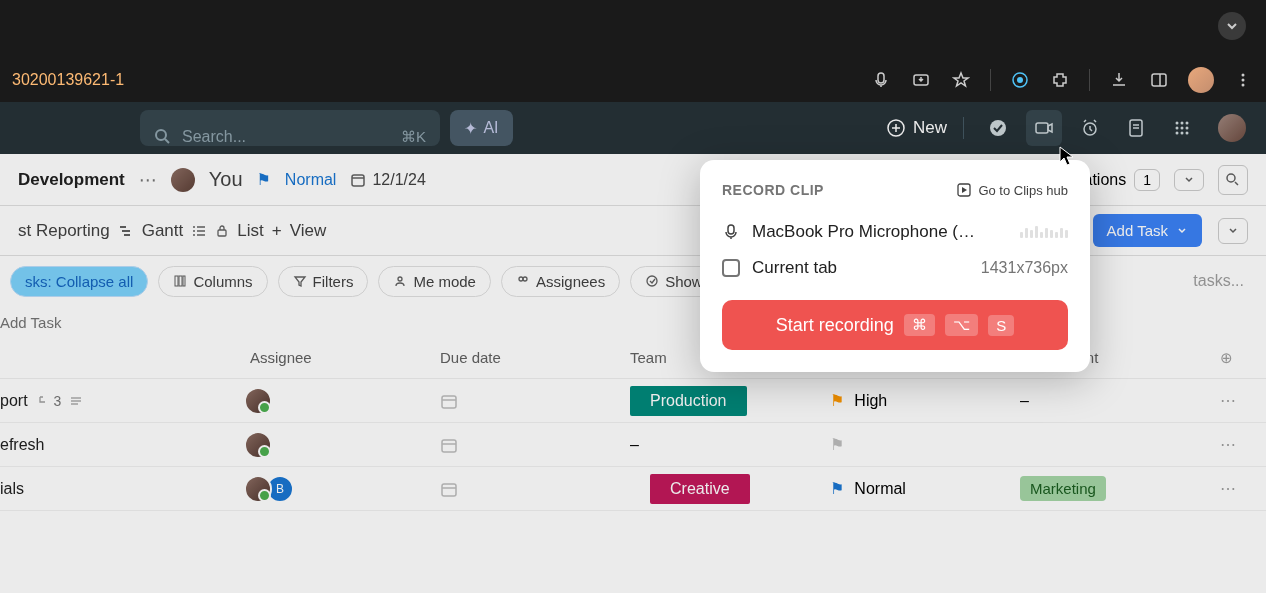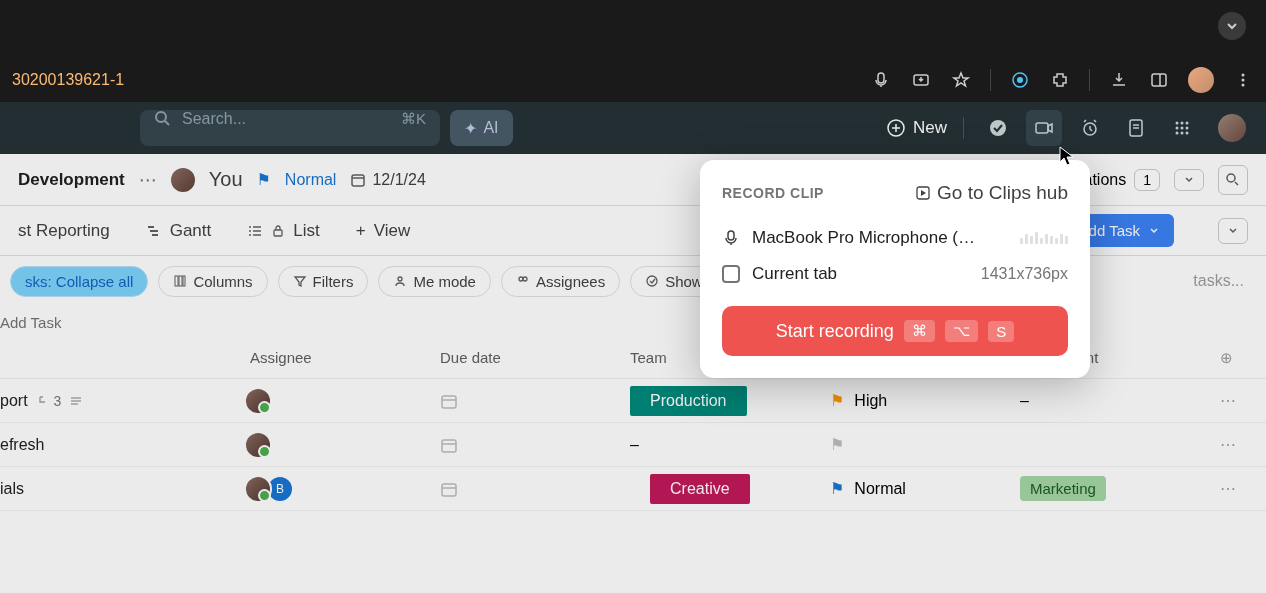--- a/index.html
+++ b/index.html
@@ -8,21 +8,21 @@
 .browser-chrome { position: absolute; top: 0; left: 0; right: 0; height: 102px; background: #1a1a1a; }
 .tab-dropdown { position: absolute; top: 12px; right: 20px; width: 28px; height: 28px; background: #3a3a3a; border-radius: 14px; display: flex; align-items: center; justify-content: center; color: #ccc; }
 .url-bar { position: absolute; top: 60px; left: 0; right: 0; height: 40px; display: flex; align-items: center; padding: 0 12px; }
 .url-text { color: #fdba74; font-size: 16px; flex: 1; }
 .browser-icons { display: flex; gap: 18px; align-items: center; }
 .browser-icon { width: 22px; height: 22px; display: flex; align-items: center; justify-content: center; color: #ccc; }
 .browser-avatar { width: 26px; height: 26px; border-radius: 50%; background: linear-gradient(135deg, #e8a87c, #c38d6e); }
 
 .app { position: absolute; top: 102px; left: 0; right: 0; bottom: 0; background: #fff; }
 .top-bar { height: 52px; background: #263238; display: flex; align-items: center; padding: 0 20px; gap: 10px; }
-.search-box { background: #37474f; border-radius: 8px; height: 36px; display: flex; align-items: flex-start; padding: 0 14px; gap: 10px; color: #90a4ae; width: 300px; margin-left: 120px; }
+.search-box { background: #37474f; border-radius: 8px; height: 36px; display: flex; align-items: flex-end; padding: 0 14px; gap: 10px; color: #90a4ae; width: 300px; margin-left: 120px; }
 .search-text { flex: 1; font-size: 16px; }
 .kbd-hint { color: #90a4ae; font-size: 15px; }
 .ai-button { background: #4a5d6b; border-radius: 8px; height: 36px; display: flex; align-items: center; padding: 0 14px; gap: 6px; color: #c5cae9; font-size: 16px; }
 .spacer { flex: 1; }
 .new-button { display: flex; align-items: center; gap: 8px; color: #fff; font-size: 17px; }
 .top-icon { width: 36px; height: 36px; display: flex; align-items: center; justify-content: center; color: #cfd8dc; }
 .top-icon.active { background: #37474f; border-radius: 6px; }
 .top-avatar { width: 28px; height: 28px; border-radius: 50%; background: linear-gradient(135deg, #a1887f, #6d4c41); margin-left: 8px; }
 
 .header-row { height: 52px; display: flex; align-items: center; padding: 0 18px; gap: 14px; border-bottom: 1px solid #e0e0e0; }
@@ -31,21 +31,21 @@
 .avatar-small { width: 24px; height: 24px; border-radius: 50%; background: linear-gradient(135deg, #8d6e63, #5d4037); }
 .you-label { font-size: 20px; color: #424242; }
 .flag-blue { color: #1976d2; }
 .normal-label { color: #1976d2; font-size: 16px; }
 .date-label { font-size: 16px; color: #424242; display: flex; align-items: center; gap: 6px; }
 .automations { display: flex; align-items: center; gap: 8px; }
 .count-badge { border: 1px solid #ccc; border-radius: 6px; padding: 2px 8px; font-size: 14px; }
 .chevron-icon { border: 1px solid #ccc; border-radius: 6px; padding: 4px 8px; }
 .search-icon-btn { border: 1px solid #ccc; border-radius: 6px; padding: 6px; }
 
-.view-tabs { height: 50px; display: flex; align-items: center; padding: 0 18px; gap: 36px; border-bottom: 1px solid #e0e0e0; }
+.view-tabs { height: 50px; display: flex; align-items: center; padding: 0 18px; gap: 8px; border-bottom: 1px solid #e0e0e0; }
 .view-tab { display: flex; align-items: center; gap: 8px; color: #424242; font-size: 17px; }
 .add-task-btn { background: #3b82f6; color: #fff; border-radius: 6px; padding: 8px 14px; font-size: 15px; display: flex; align-items: center; gap: 8px; }
 .chevron-small { border: 1px solid #ccc; border-radius: 6px; padding: 6px 8px; margin-left: 8px; }
 
 .filter-row { height: 50px; display: flex; align-items: center; padding: 0 10px; gap: 10px; }
 .chip { border: 1px solid #e0e0e0; border-radius: 16px; padding: 6px 14px; font-size: 15px; color: #424242; display: flex; align-items: center; gap: 6px; }
 .chip.active { background: #7dd3fc; color: #1565c0; border-color: #bbdefb; }
 .filter-search { margin-left: auto; color: #9e9e9e; padding: 6px 12px; font-size: 16px; }
 
 .add-task-row { padding: 8px 0 6px 0; color: #757575; font-size: 15px; }
@@ -68,21 +68,21 @@
 .priority-cell { display: flex; align-items: center; gap: 10px; }
 .flag-orange { color: #ff9800; }
 .flag-blue2 { color: #1976d2; }
 .flag-gray { color: #bdbdbd; }
 .dept-pill { background: #a5d6a7; color: #1b5e20; border-radius: 4px; padding: 4px 10px; font-size: 15px; display: inline-block; }
 .row-more { color: #9e9e9e; }
 
 .popup { position: absolute; top: 160px; left: 700px; width: 390px; background: #fff; border-radius: 14px; box-shadow: 0 8px 40px rgba(0,0,0,0.25); padding: 22px; z-index: 1000; }
 .popup-header { display: flex; justify-content: space-between; align-items: center; margin-bottom: 16px; }
 .popup-title { color: #757575; font-size: 14px; font-weight: 600; letter-spacing: 0.5px; }
-.clips-hub { color: #424242; font-size: 19px; display: flex; align-items: center; gap: 6px; }
+.clips-hub { color: #424242; font-size: 13px; display: flex; align-items: center; gap: 6px; }
 .popup-row { display: flex; align-items: center; gap: 12px; padding: 8px 0; font-size: 17px; color: #212121; }
 .popup-row-right { margin-left: auto; color: #757575; font-size: 16px; }
 .audio-bars { display: flex; gap: 2px; align-items: flex-end; }
 .audio-bars span { width: 3px; background: #e0e0e0; border-radius: 1px; }
 .checkbox-empty { width: 18px; height: 18px; border: 2px solid #757575; border-radius: 4px; }
 .record-btn { background: #ef5350; color: #fff; border-radius: 10px; width: 100%; padding: 14px; font-size: 18px; display: flex; align-items: center; justify-content: center; gap: 10px; margin-top: 14px; }
 .kbd-chip { background: rgba(255,255,255,0.25); border-radius: 4px; padding: 2px 8px; font-size: 15px; }
 
 .cursor { position: absolute; top: 145px; left: 1058px; z-index: 1001; }
 

